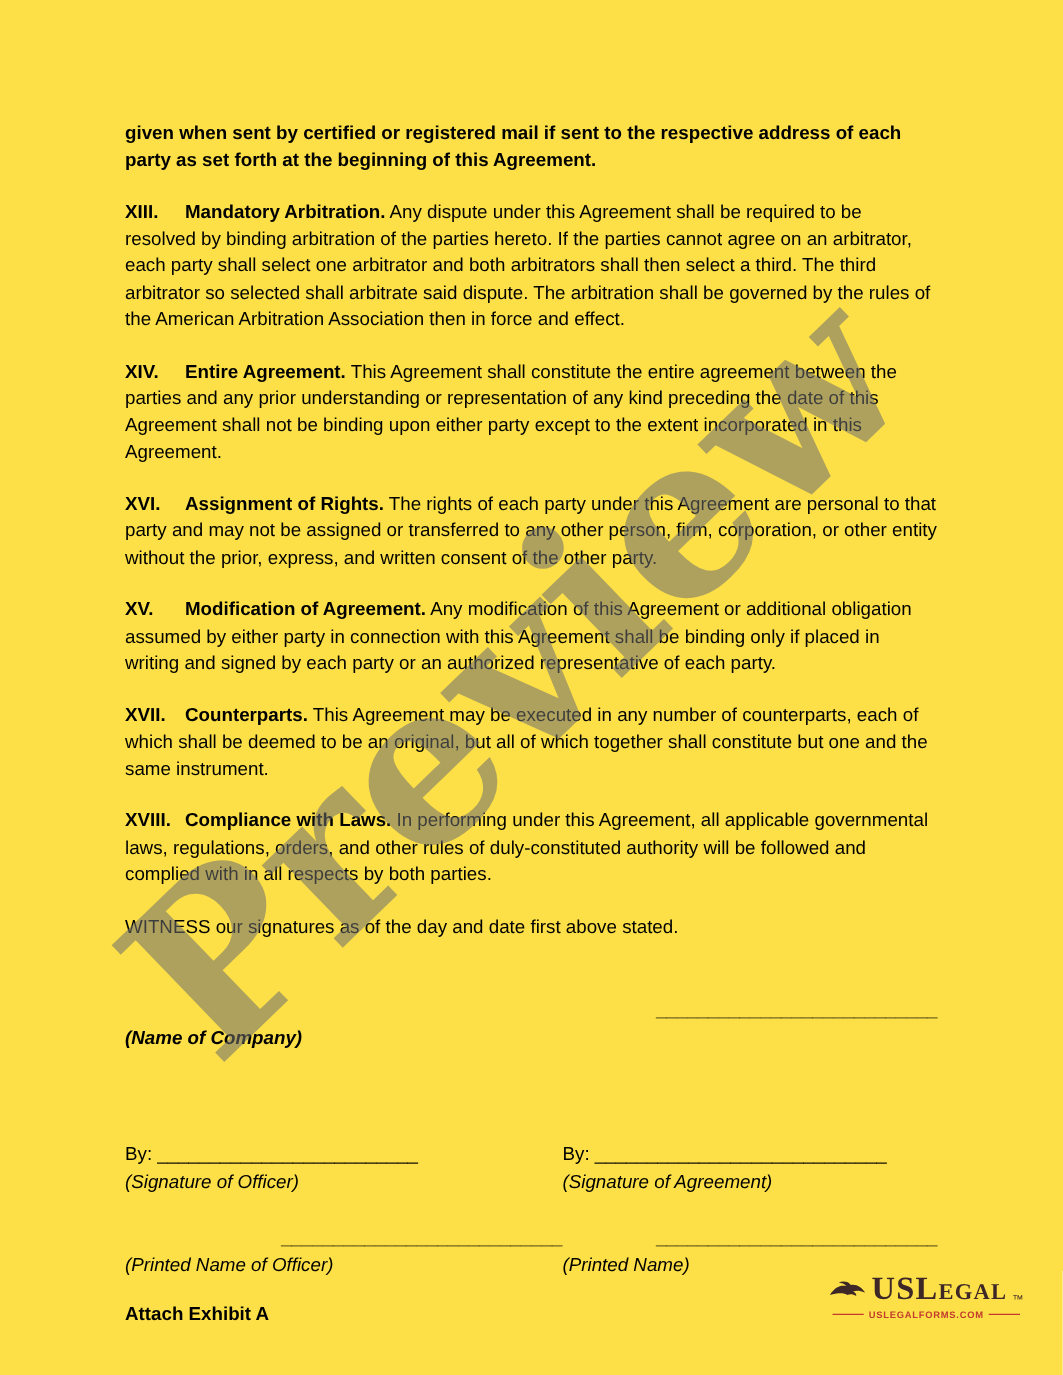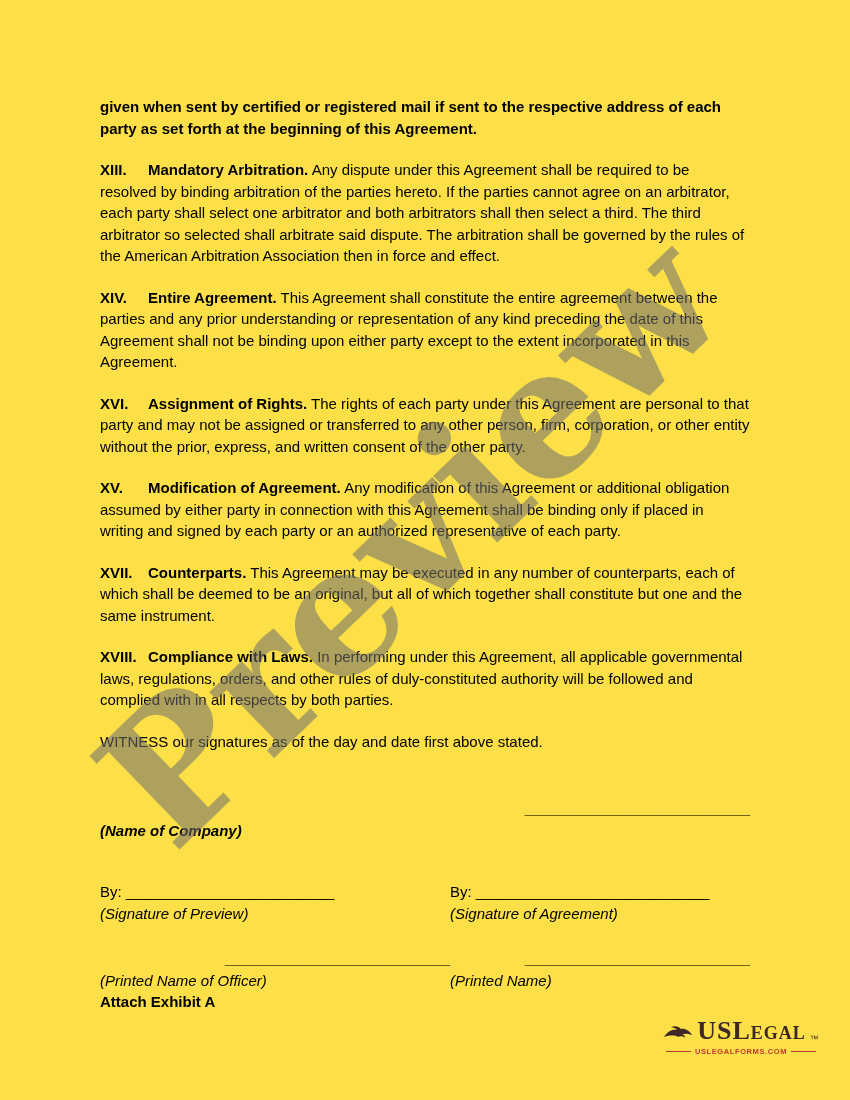--- a/index.html
+++ b/index.html
@@ -34,23 +34,23 @@
   }
   .sec-title { font-weight: bold; text-align: center; }
 
   
   .sig-company { margin-top: 46px; }
   .sig-line-text { font-weight: bold; letter-spacing: 0; text-align: right; }
   .company-label { font-weight: bold; font-style: italic; }
   .sig-grid { display: flex; }
   .sig-col-left { width: 350px; flex: 0 0 350px; }
   .sig-col-right { flex: 1; }
-  .sig-row1 { margin-top: 40px; }
+  .sig-row1 { margin-top: 72px; }
   .sig-row2 { margin-top: 24px; }
-  .attach { font-weight: bold; }
+  .attach { margin-top: 18px; font-weight: bold; }
 
   
   .watermark {
     position: absolute;
     top: 540px; left: 410px;
     transform: translate(-50%, -50%) rotate(-44deg);
     font-family: "DejaVu Serif", "Liberation Serif", serif;
     font-weight: bold;
     font-size: 178px;
     color: #6f6f6f;
@@ -116,21 +116,21 @@
     <p class="para">WITNESS our signatures as of the day and date first above stated.</p>
 
     <div class="sig-company">
       <div class="sig-line-text">___________________________</div>
       <div class="company-label">(Name of Company)</div>
     </div>
 
     <div class="sig-grid sig-row1">
       <div class="sig-col-left">
         <div>By: _________________________</div>
-        <div class="italic">(Signature of Preview)</div>
+        <div class="italic">(Signature of Officer)</div>
       </div>
       <div class="sig-col-right">
         <div>By: ____________________________</div>
         <div class="italic">(Signature of Agreement)</div>
       </div>
     </div>
 
     <div class="sig-grid sig-row2">
       <div class="sig-col-left">
         <div class="sig-line-text">___________________________</div>

